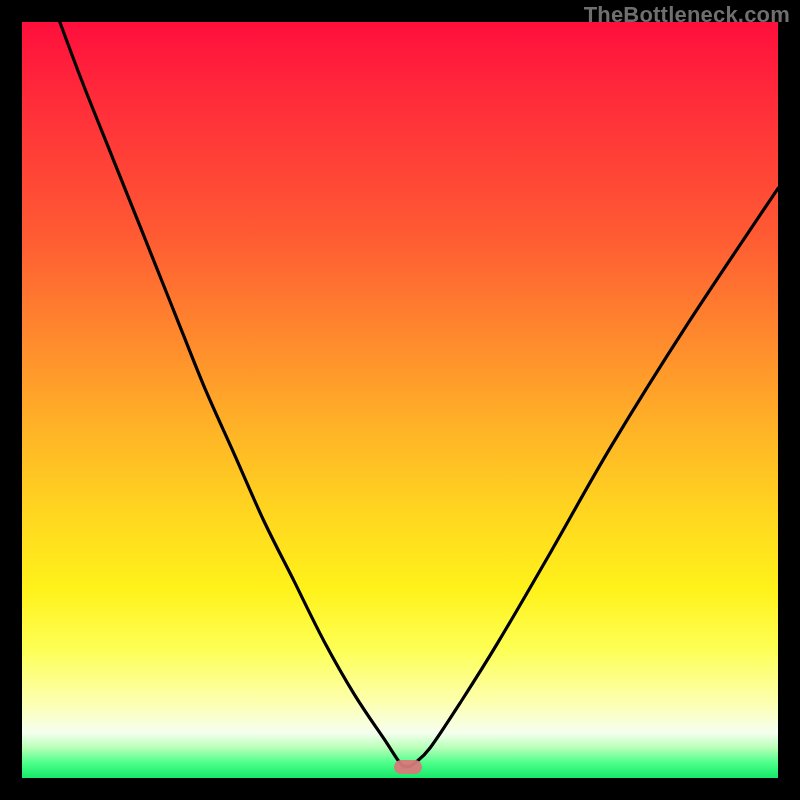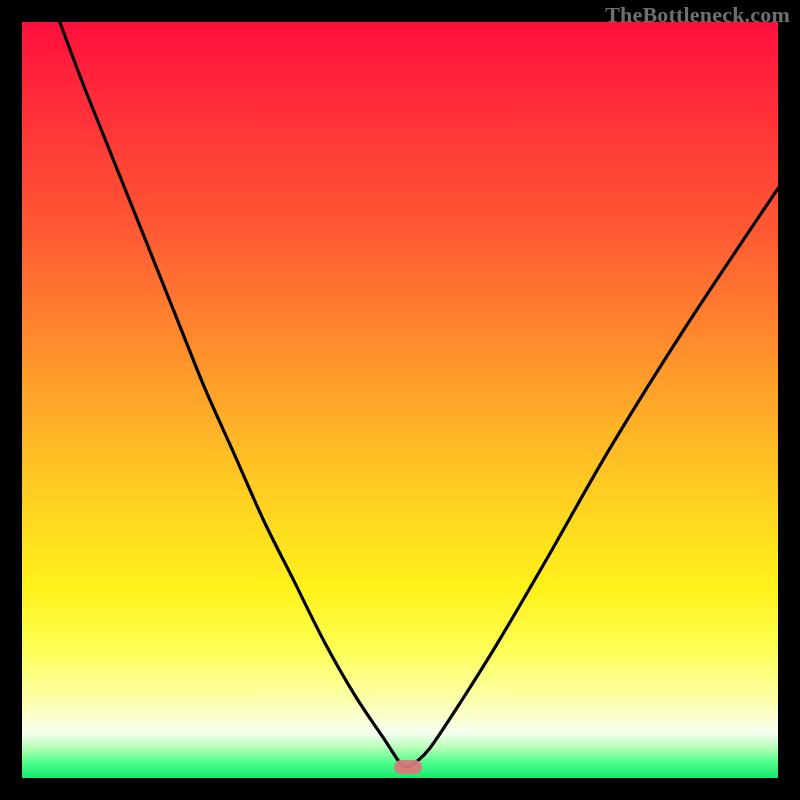--- a/index.html
+++ b/index.html
@@ -9,21 +9,20 @@
     height: 800px;
     background: #000;
     font-family: Arial, Helvetica, sans-serif;
     overflow: hidden;
   }
   .frame {
     position: relative;
     width: 800px;
     height: 800px;
     background: #000;
-    font-family: Liberation Serif, serif;
   }
   .plot-area {
     position: absolute;
     left: 22px;
     top: 22px;
     width: 756px;
     height: 756px;
     
     background: linear-gradient(
       to bottom,

